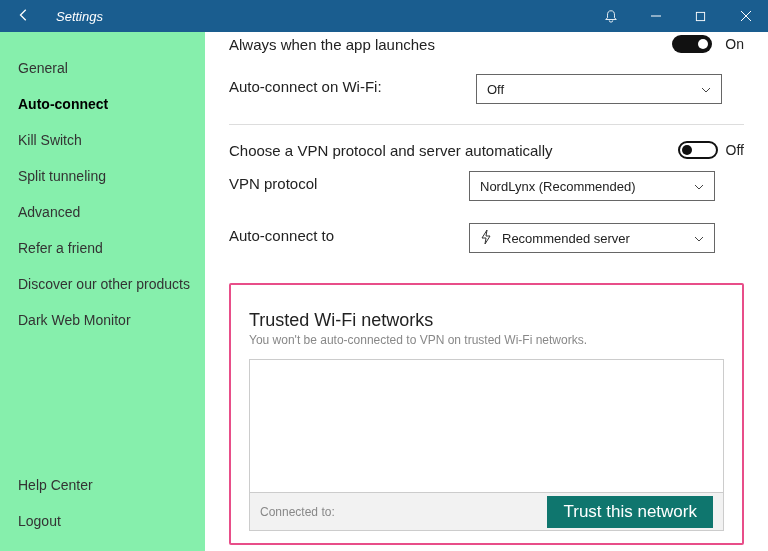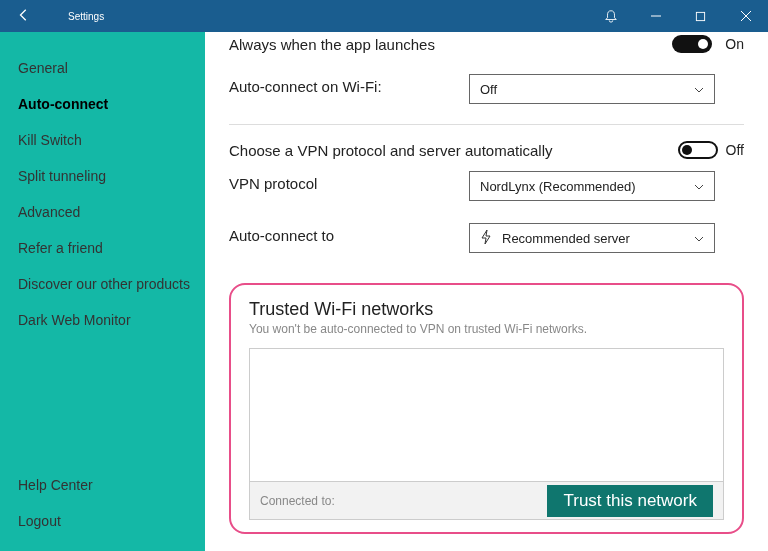--- a/index.html
+++ b/index.html
@@ -22,40 +22,41 @@
       align-items: center;
       padding: 0 0 0 8px;
     }
     .titlebar .back {
       width: 32px;
       text-align: center;
       font-size: 14px;
       cursor: pointer;
     }
     .titlebar .title {
-      font-size: 10px;
-      margin-left: 28px;
+      font-size: 13px;
+      margin-left: 16px;
+      font-style: italic;
     }
     .titlebar .spacer { flex: 1; }
     .titlebar .ctrl {
       width: 45px;
       height: 32px;
       display: flex;
       align-items: center;
       justify-content: center;
       cursor: pointer;
       font-size: 13px;
     }
     .main {
       display: flex;
       height: calc(100% - 32px);
     }
     .sidebar {
       width: 205px;
-      background: #14b8a6;
+      background: #86efac;
       padding: 18px 0 12px 18px;
       display: flex;
       flex-direction: column;
     }
     .sidebar-item {
       font-size: 14px;
       color: #333;
       padding: 10px 0;
       cursor: pointer;
     }
@@ -133,22 +134,22 @@
       color: #222;
     }
     .sublabel {
       font-size: 15px;
       color: #222;
       padding: 4px 0;
     }
     .trusted-card {
       margin-top: 24px;
       border: 2px solid #e84e89;
-      border-radius: 16px;
-      padding: 14px 18px 12px 18px;
+      border-radius: 2px;
+      padding: 25px 18px 12px 18px;
     }
     .trusted-card h2 {
       font-size: 18px;
       font-weight: 400;
       color: #222;
     }
     .trusted-card .desc {
       font-size: 12px;
       color: #888;
       margin-top: 2px;
@@ -275,21 +276,21 @@
     <div class="topcut">
       <div class="label">Always when the app launches</div>
       <div class="toggle-end">
         <div class="toggle-partial">
             <div class="knob"></div>
           </div>
         <span class="tstate">On</span>
       </div>
     </div>
 
-    <div class="twocol" style="margin-top:12px;">
+    <div class="twocol" style="margin-top:12px;gap:7px;">
       <div class="left">
         <div class="sublabel">Auto-connect on Wi-Fi:</div>
       </div>
       <div class="right">
         <div class="selectbox">
           <span>Off</span>
           <span class="chev">
             <svg width="10" height="6" viewBox="0 0 10 6">
                 <path d="M1 1 L5 5 L9 1" stroke="#444" stroke-width="1" fill="none"></path>
               </svg>

